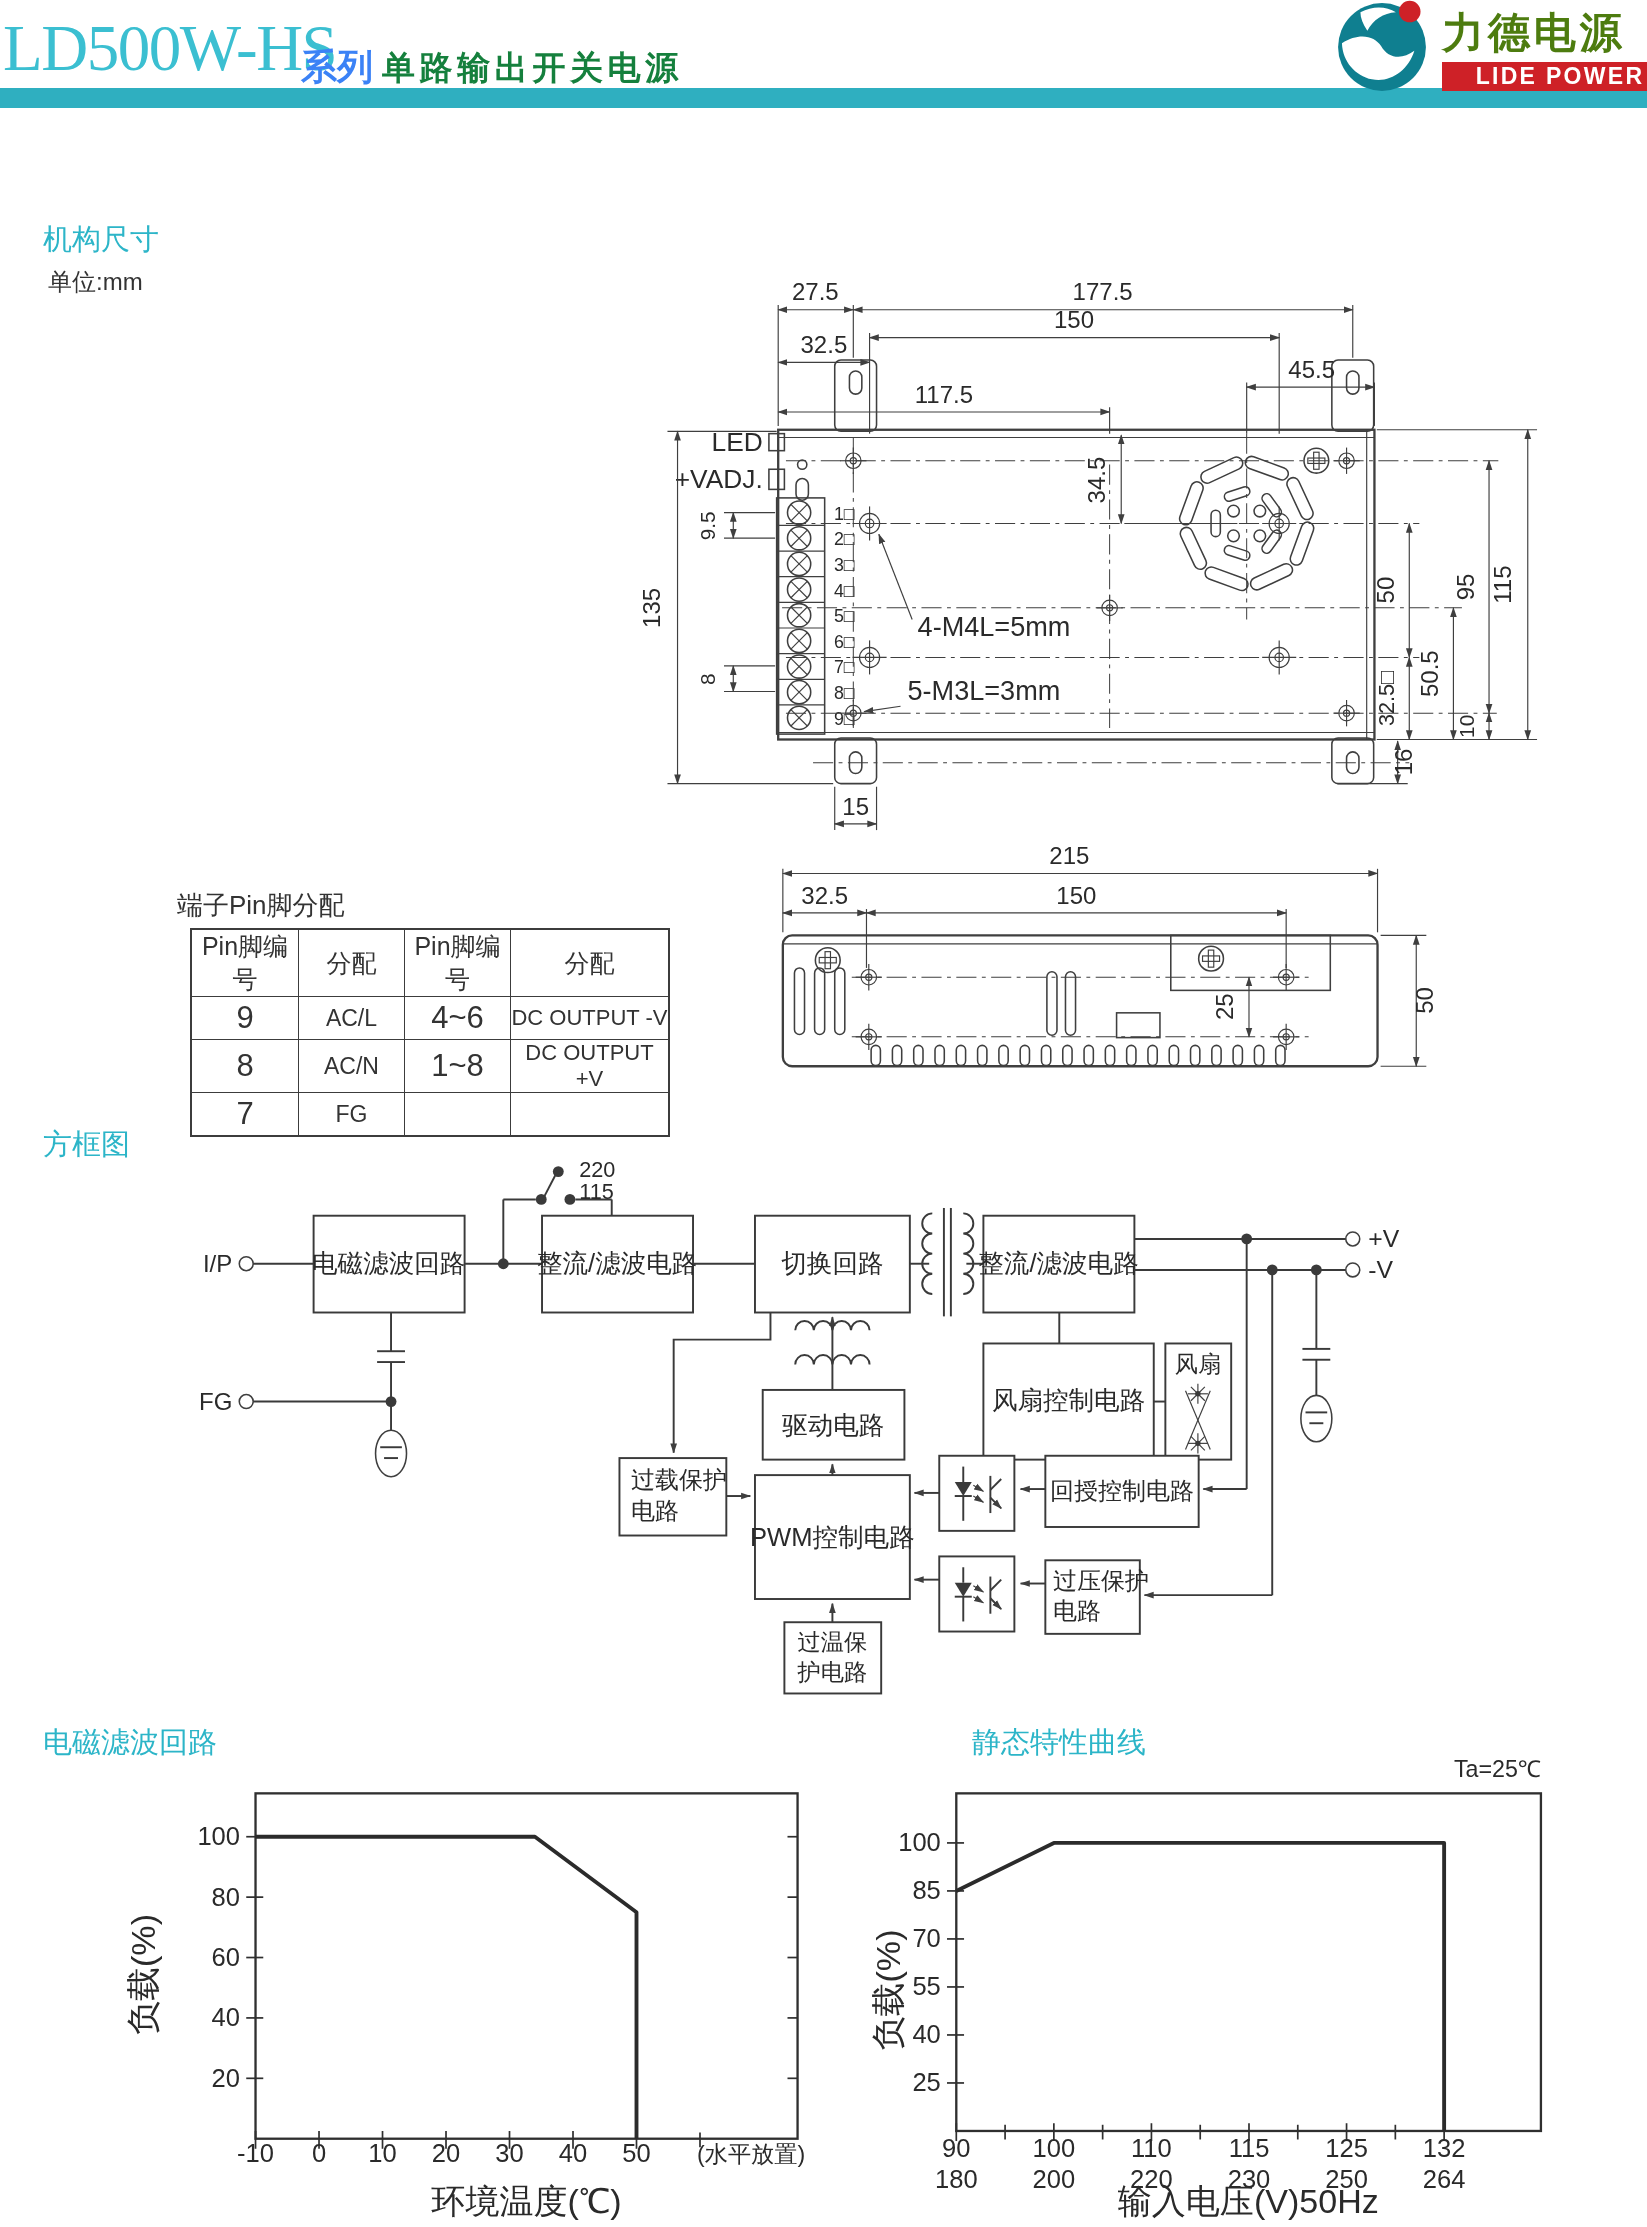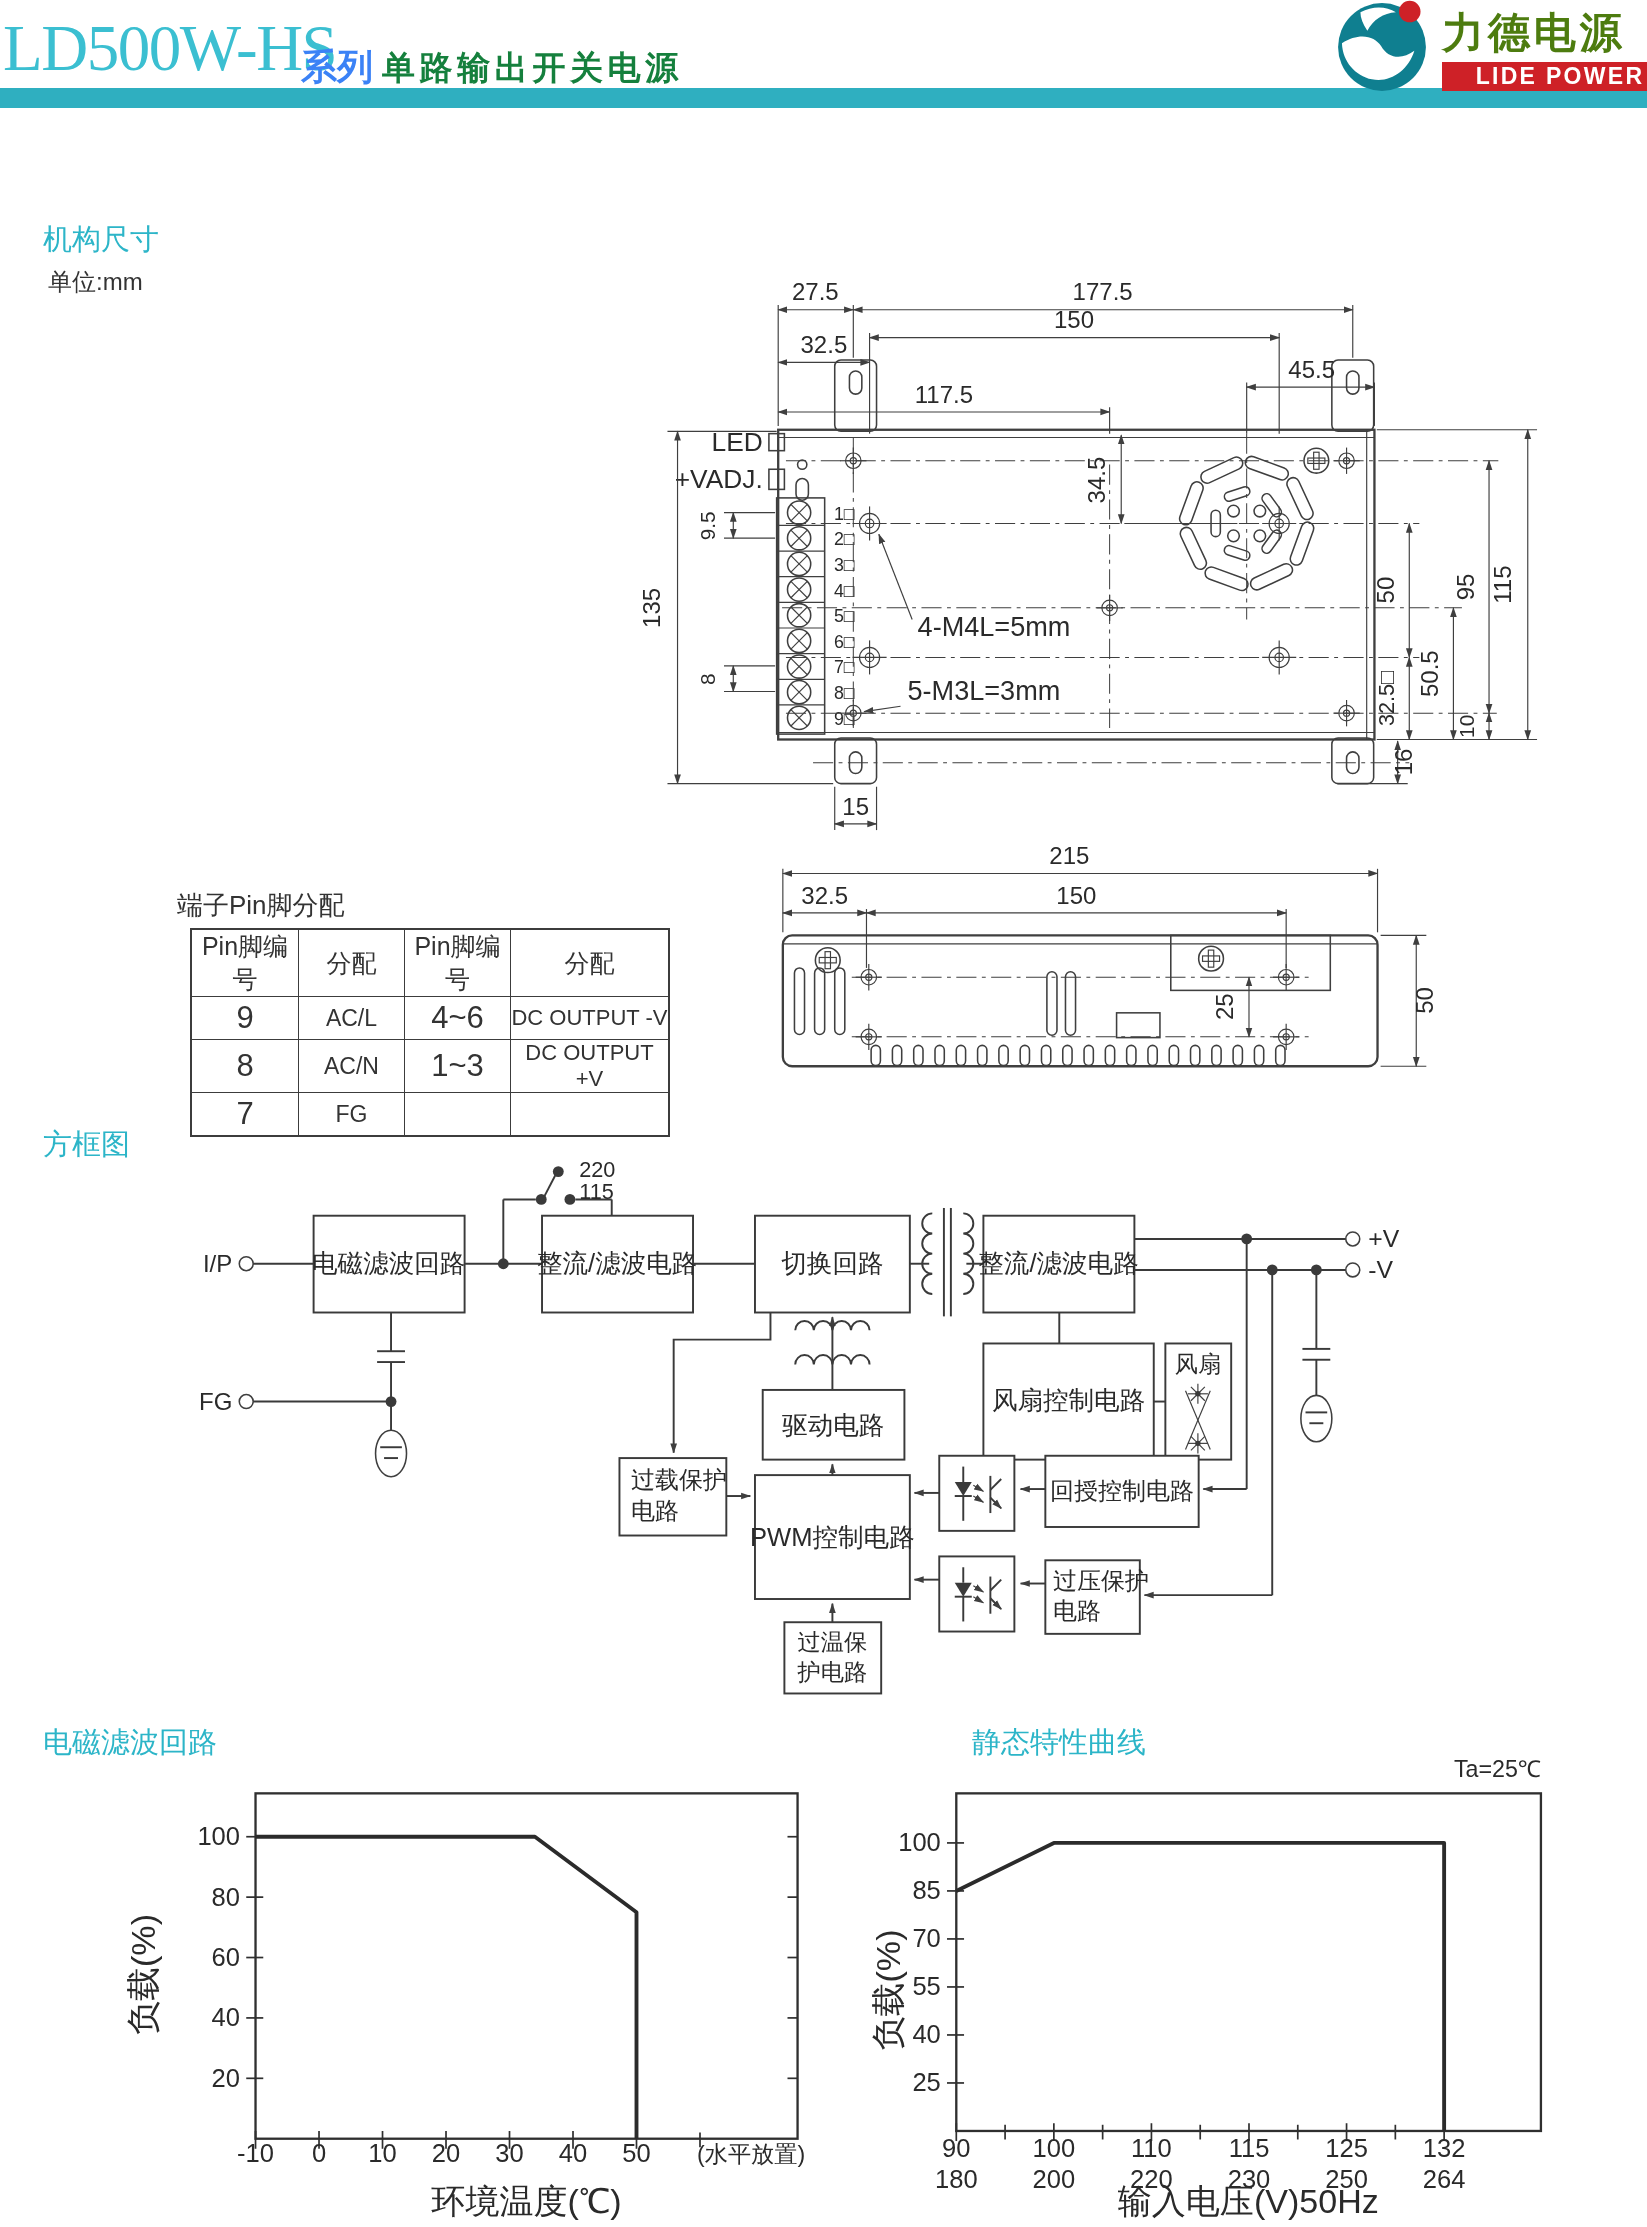--- a/index.html
+++ b/index.html
@@ -83,21 +83,21 @@
     </tr>
     <tr>
       <td class="num">9</td>
       <td class="alloc">AC/L</td>
       <td class="num">4~6</td>
       <td class="alloc4">DC OUTPUT -V</td>
     </tr>
     <tr>
       <td class="num">8</td>
       <td class="alloc">AC/N</td>
-      <td class="num">1~3</td>
+      <td class="num">1~8</td>
       <td class="alloc4">DC OUTPUT +V</td>
     </tr>
     <tr>
       <td class="num">7</td>
       <td class="alloc">FG</td>
       <td class="num"></td>
       <td class="alloc4"></td>
     </tr>
   </tbody>
     </table>

